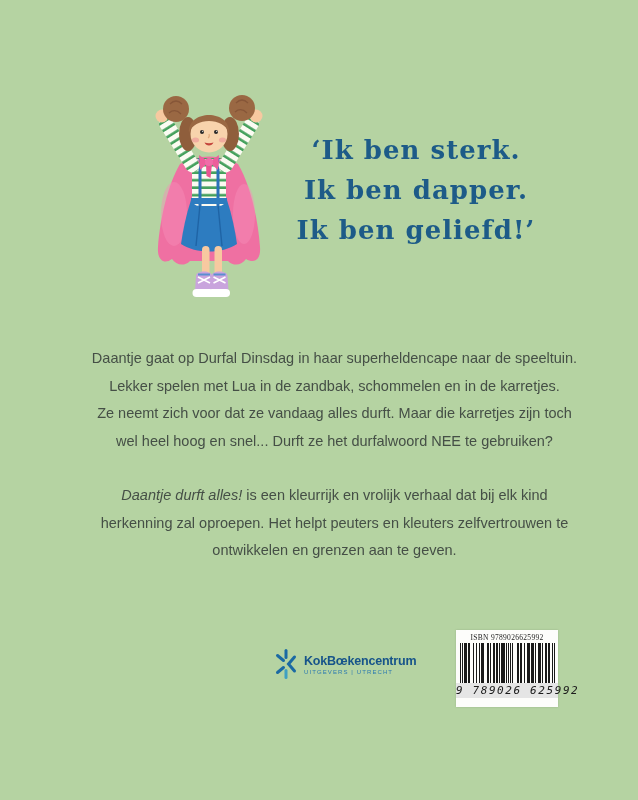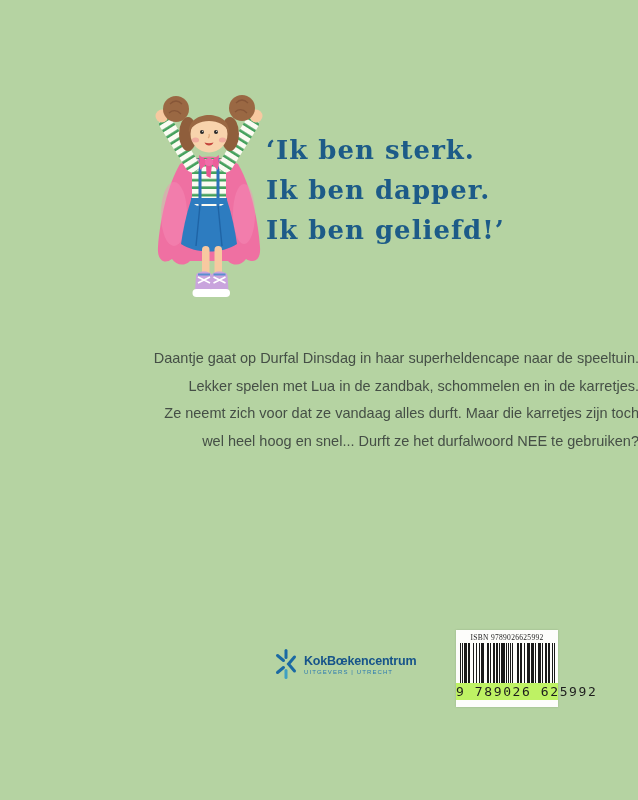--- a/index.html
+++ b/index.html
@@ -8,28 +8,28 @@
     width:638px;height:800px;
     background:#b5d3a2;
     overflow:hidden;
     font-family:"Liberation Sans",sans-serif;
   }
   .illustration{
     position:absolute;left:148px;top:84px;width:122px;height:224px;
   }
   .quote{
     position:absolute;left:266px;top:130px;width:300px;
-    text-align:left;white-space:pre-line;
+    text-align:center;white-space:pre-line;
     font-family:"DejaVu Serif",serif;
     font-weight:700;font-size:26px;line-height:40px;letter-spacing:1px;
     color:#1d5b88;
   }
   .bodytext{
-    position:absolute;left:74px;width:565px;
-    text-align:right;color:#454f46;
+    position:absolute;left:52px;width:565px;
+    text-align:center;color:#454f46;
     font-size:14.5px;line-height:27.5px;
   }
   .synopsis{top:345px;white-space:pre-line;}
   .blurb{top:482px;}
   .blurb .ital{font-style:italic;}
   .logo{
     position:absolute;left:274px;top:648px;
     display:flex;align-items:center;gap:6px;
   }
   .logo-text-main{
@@ -49,22 +49,22 @@
   .isbn-top{
     font-family:Liberation Serif, serif;
     font-size:7.5px;letter-spacing:0.3px;color:#1d1d1d;
     padding-top:3px;white-space:nowrap;
   }
   .bars{position:relative;width:95px;height:48px;margin:1px auto 0;}
   .bars i{position:absolute;top:0;width:1px;height:100%;background:#191919;}
   .isbn-bottom{
     position:relative;
     font-family:"DejaVu Sans Mono",monospace;
-    font-size:13px;letter-spacing:1.6px;color:#1d1d1d;
-    background:#bef264;margin-top:-8px;padding:1px 0;white-space:nowrap;
+    font-size:11px;letter-spacing:1.6px;color:#1d1d1d;
+    background:#e5e5e5;margin-top:-8px;padding:1px 0;white-space:nowrap;font-style:italic;
   }
 </style>
 </head>
 <body>
 
 <div class="cover">
 
   <svg class="illustration" viewBox="0 0 122 224" aria-hidden="true">
     <defs>
       <pattern id="sh" width="10" height="7.5" patternUnits="userSpaceOnUse">
@@ -142,20 +142,25 @@
 
   <div class="quote">‘Ik ben sterk.
 Ik ben dapper.
 Ik ben geliefd!’</div>
 
   <div class="bodytext synopsis">Daantje gaat op Durfal Dinsdag in haar superheldencape naar de speeltuin.
 Lekker spelen met Lua in de zandbak, schommelen en in de karretjes.
 Ze neemt zich voor dat ze vandaag alles durft. Maar die karretjes zijn toch
 wel heel hoog en snel... Durft ze het durfalwoord NEE te gebruiken?</div>
 
+  <div class="bodytext blurb">
+    <div><span class="ital">Daantje durft alles!</span><span> is een kleurrijk en vrolijk verhaal dat bij elk kind</span></div>
+    <div>herkenning zal oproepen. Het helpt peuters en kleuters zelfvertrouwen te</div>
+    <div>ontwikkelen en grenzen aan te geven.</div>
+  </div>
 
   <div class="logo">
     <svg width="24" height="32" viewBox="0 0 24 32" aria-hidden="true">
       <g fill="none" stroke-linecap="round">
         <path d="M12,2.5 V9.5" stroke="#1b6aa3" stroke-width="3"></path>
         <path d="M12,22.5 V29.5" stroke="#3fa0c2" stroke-width="3"></path>
         <path d="M3.5,7.5 L9.5,12.5" stroke="#1b6aa3" stroke-width="3"></path>
         <path d="M3.5,24.5 L9.5,19.5" stroke="#1b6aa3" stroke-width="3"></path>
         <path d="M20.5,9 L14.5,16 L20.5,23" stroke="#1b6aa3" stroke-width="3"></path>
       </g>

